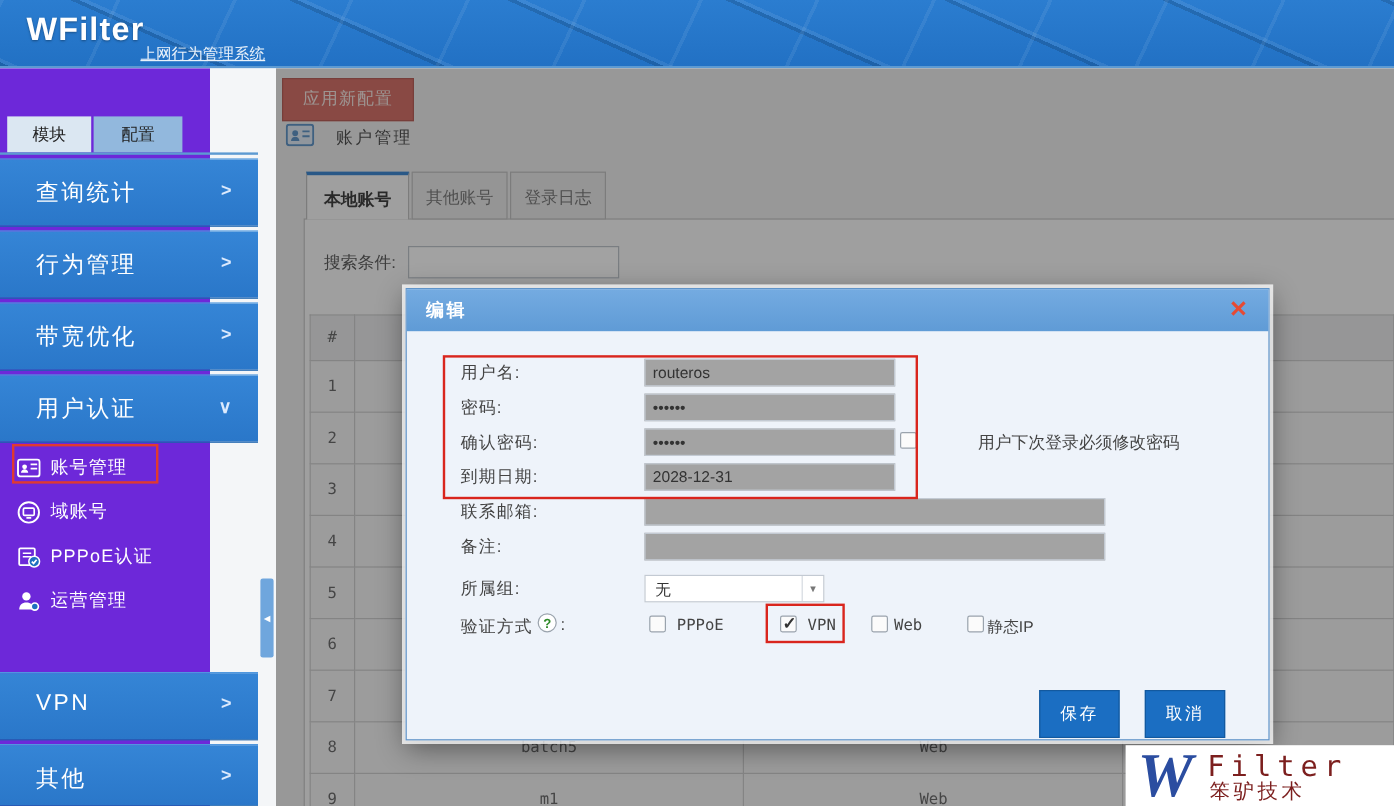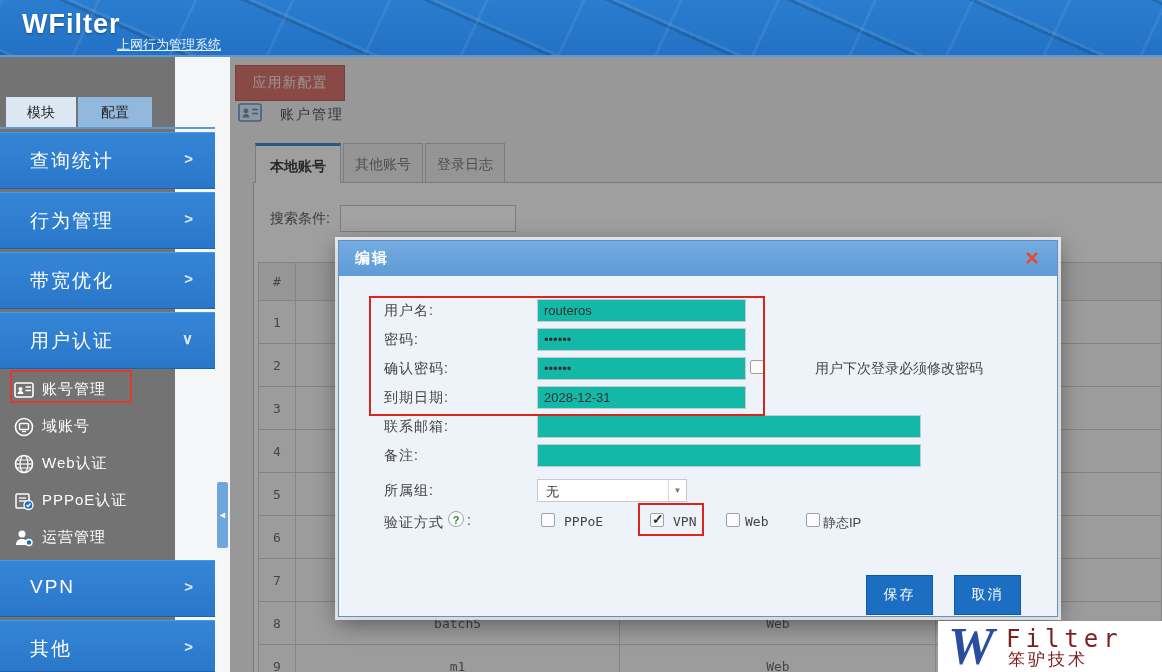--- a/index.html
+++ b/index.html
@@ -12,21 +12,21 @@
       repeating-linear-gradient(115deg, rgba(255,255,255,0.07) 0 3px, rgba(255,255,255,0) 3px 88px),
       repeating-linear-gradient(24deg, rgba(0,0,0,0.14) 0 3px, rgba(255,255,255,0.08) 3px 6px, rgba(0,0,0,0) 6px 74px),
       linear-gradient(#2b7dd0,#2271c4);
     border-bottom:2px solid #5d9ad2; }
   #logo { position:absolute; left:22px; top:9px; color:#fff; font-size:27px;
     font-weight:bold; letter-spacing:1px; text-shadow:0 1px 2px rgba(0,0,0,0.35); }
   #logo-sub { position:absolute; left:117px; top:36px; color:#eaf2fa; font-size:13px;text-decoration:underline; }
 
   
   #side-strip { position:absolute; left:0; top:57px; width:230px; bottom:0; background:#f4f6f8; }
-  #sidebar { position:absolute; left:0; top:0; width:175px; height:615px; background:#737373; }
+  #sidebar { position:absolute; left:0; top:0; width:175px; height:615px; background:#6d28d9; }
   .side-tab { position:absolute; top:40px; height:30px; width:70px; text-align:center;
     line-height:30px; font-size:14px; color:#222; cursor:pointer; }
   #tab-modules { left:6px; background:#dbe7f2; }
   #tab-config  { left:78px; width:74px; background:#92b8dd; }
   #side-tabline { position:absolute; left:0; top:70px; width:215px; height:2px; background:#5d9ad2; }
 
   .menu-item { position:absolute; left:0; width:215px; height:57px;
     background:linear-gradient(#3585d6,#2a77c9);
     border-top:1px solid #4f97de; border-bottom:1px solid #1c63ad;
     color:#fff; cursor:pointer; }
@@ -83,21 +83,21 @@
   #modal-header { position:absolute; left:0; top:0; width:100%; height:35px;
     background:linear-gradient(#74abe1,#5f9bd6); }
   #modal-title { position:absolute; left:16px; top:8px; color:#fff; font-size:15px;
     font-weight:bold; letter-spacing:2px; }
   #modal-close { position:absolute; right:18px; top:3px; color:#e64a33; font-size:24px;
     font-weight:bold; cursor:pointer; line-height:28px; }
 
   .frow { position:absolute; left:0; width:100%; height:24px; }
   .flabel { position:absolute; left:45px; top:3px; font-size:14px; color:#444; letter-spacing:1px; }
   .fin { position:absolute; left:198px; top:0; height:23px; border:1px solid #c3cad3;
-    background:#14b8a6; font-size:13px; padding:0 6px; color:#333;
+    background:#a3a3a3; font-size:13px; padding:0 6px; color:#333;
     font-family:"Liberation Sans", sans-serif; }
   .fin.narrow { width:209px; } .fin.wide { width:384px; }
 
   #red-box-fields { position:absolute; left:30px; top:55px; width:396px; height:120px;
     border:2px solid #d9251d; pointer-events:none; z-index:5; }
   #red-box-vpn { position:absolute; left:299px; top:262px; width:66px; height:33px;
     border:2px solid #d9251d; pointer-events:none; z-index:5; }
 
   .cb { position:absolute; width:14px; height:14px; border:1px solid #9aa3ad;
     background:#fbfbfb; border-radius:2px; cursor:pointer; }
@@ -175,30 +175,20 @@
       <div class="sub-item">
         <svg class="si-icon" viewBox="0 0 20 20">
           <circle cx="10" cy="10" r="8.5" fill="none" stroke="#fff" stroke-width="1.6"></circle>
           <rect x="5.5" y="6.5" width="9" height="6" rx="1" fill="none" stroke="#fff" stroke-width="1.4"></rect>
           <line x1="8" y1="14.5" x2="12" y2="14.5" stroke="#fff" stroke-width="1.4"></line>
         </svg>
         <span class="si-label">域账号</span>
       </div>
       <div class="sub-item">
         <svg class="si-icon" viewBox="0 0 20 20">
-          <circle cx="10" cy="10" r="8.5" fill="none" stroke="#fff" stroke-width="1.6"></circle>
-          <ellipse cx="10" cy="10" rx="4" ry="8.5" fill="none" stroke="#fff" stroke-width="1.2"></ellipse>
-          <line x1="1.5" y1="10" x2="18.5" y2="10" stroke="#fff" stroke-width="1.2"></line>
-          <line x1="2.5" y1="6" x2="17.5" y2="6" stroke="#fff" stroke-width="1"></line>
-          <line x1="2.5" y1="14" x2="17.5" y2="14" stroke="#fff" stroke-width="1"></line>
-        </svg>
-        <span class="si-label">Web认证</span>
-      </div>
-      <div class="sub-item">
-        <svg class="si-icon" viewBox="0 0 20 20">
           <rect x="2" y="3" width="13" height="14" rx="1" fill="none" stroke="#fff" stroke-width="1.5"></rect>
           <line x1="5" y1="7" x2="12" y2="7" stroke="#fff" stroke-width="1.3"></line>
           <line x1="5" y1="10" x2="12" y2="10" stroke="#fff" stroke-width="1.3"></line>
           <circle cx="14.5" cy="14" r="4.5" fill="#1f6fc0" stroke="#fff" stroke-width="1.3"></circle>
           <path d="M12.5 14l1.5 1.5 2.5-3" fill="none" stroke="#fff" stroke-width="1.4"></path>
         </svg>
         <span class="si-label">PPPoE认证</span>
       </div>
       <div class="sub-item">
         <svg class="si-icon" viewBox="0 0 20 20">

